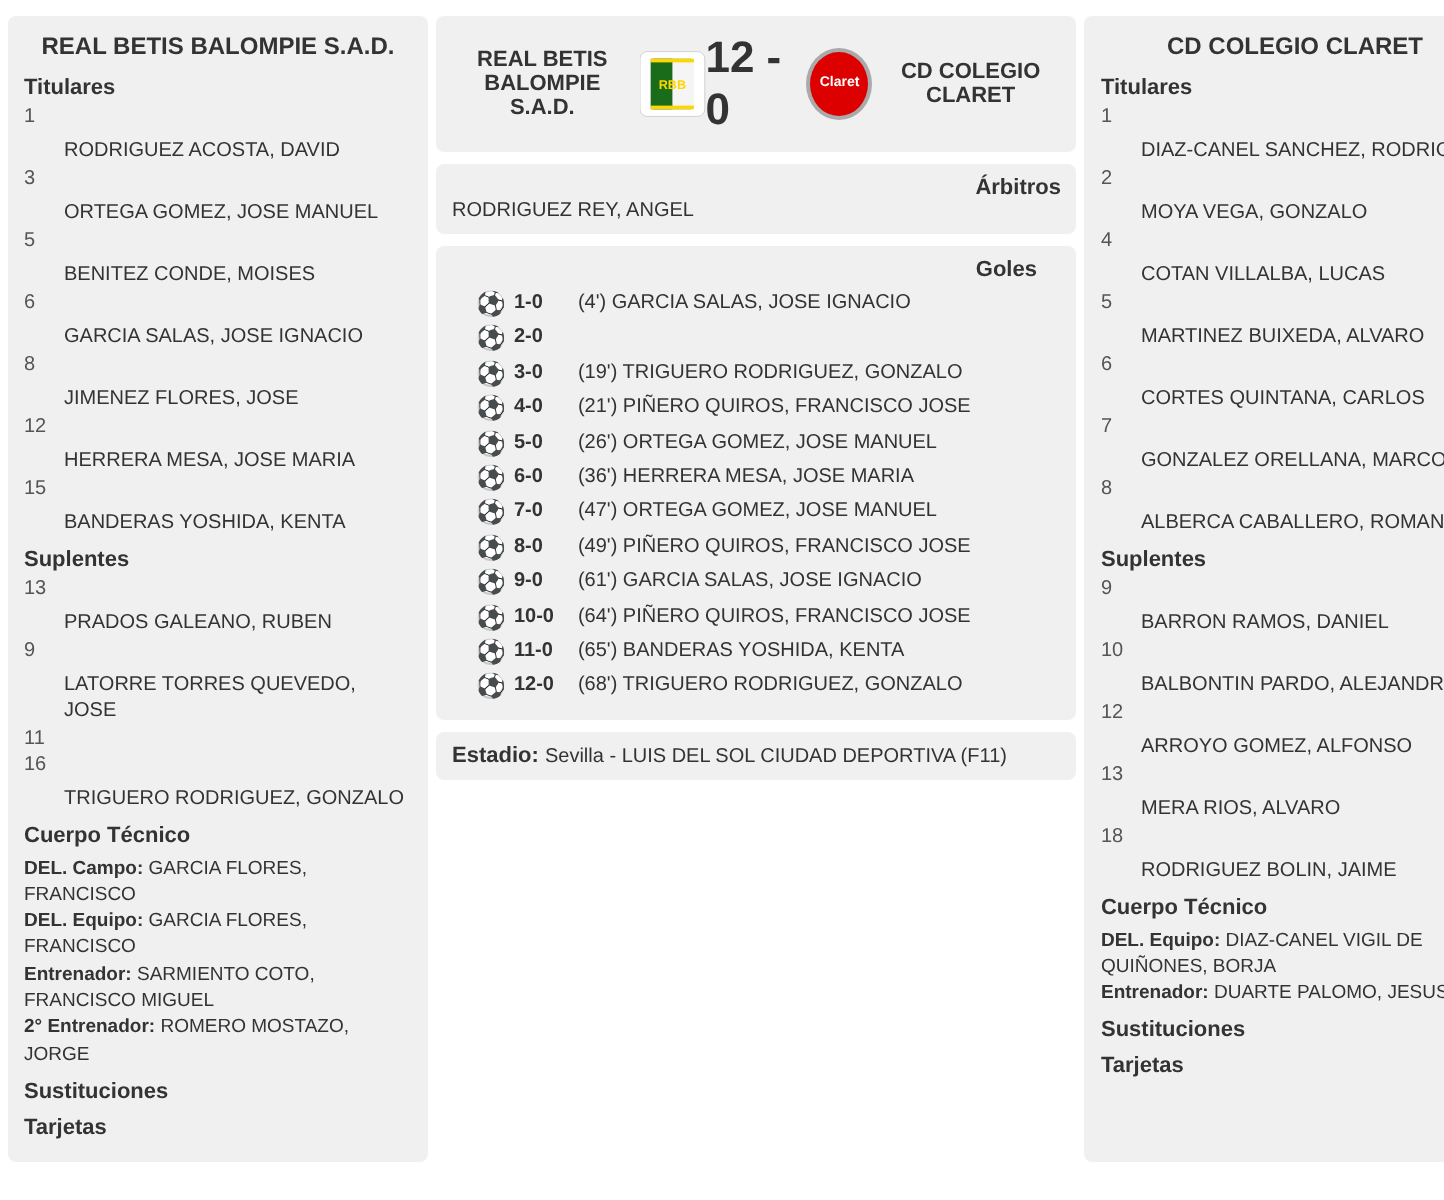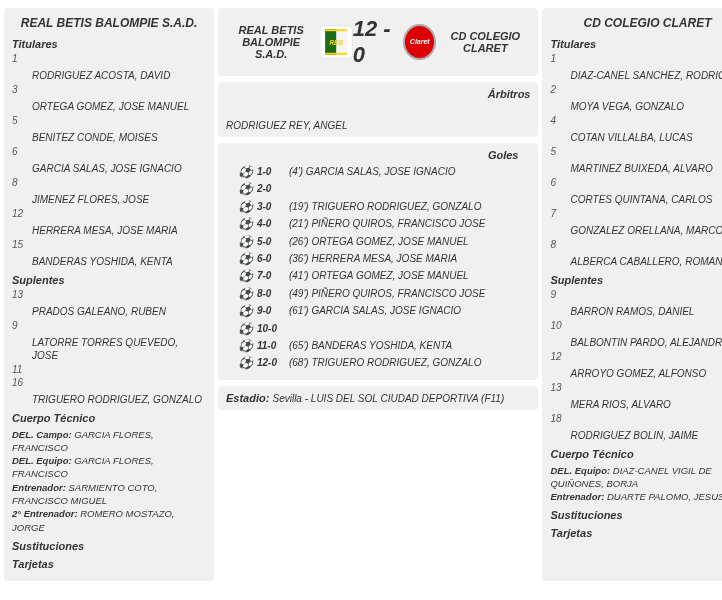--- a/index.html
+++ b/index.html
@@ -9,21 +9,20 @@
       background: #fff;
       width: 722px;
       min-height: 600px;
       color: #333;
     }
     .main-container {
       display: flex;
       width: 722px;
       padding: 8px 4px;
       gap: 4px;
-      font-style: italic;
     }
     .left-panel {
       width: 210px;
       flex-shrink: 0;
       background: #f0f0f0;
       border-radius: 4px;
       padding: 8px;
     }
     .center-panel {
       flex: 1;
@@ -117,21 +116,21 @@
     
     .arbitros-box {
       background: #f0f0f0;
       border-radius: 4px;
       padding: 6px 8px;
     }
     .arbitros-title {
       font-weight: bold;
       font-size: 11px;
       text-align: right;
-      margin-bottom: 20px;
+      margin-bottom: 0;
     }
     .arbitro-name {
       font-size: 10px;
     }
 
     
     .goles-box {
       background: #f0f0f0;
       border-radius: 4px;
       padding: 6px 20px;
@@ -329,35 +328,36 @@
       <span class="gol-desc">(26') ORTEGA GOMEZ, JOSE MANUEL</span>
     </div>
           <div class="gol-row">
       <span class="gol-icon">⚽</span>
       <span class="gol-score">6-0</span>
       <span class="gol-desc">(36') HERRERA MESA, JOSE MARIA</span>
     </div>
           <div class="gol-row">
       <span class="gol-icon">⚽</span>
       <span class="gol-score">7-0</span>
-      <span class="gol-desc">(41') ORTEGA GOMEZ, JOSE MANUEL</span>
+      <span class="gol-desc">(47') ORTEGA GOMEZ, JOSE MANUEL</span>
     </div>
           <div class="gol-row">
       <span class="gol-icon">⚽</span>
       <span class="gol-score">8-0</span>
       <span class="gol-desc">(49') PIÑERO QUIROS, FRANCISCO JOSE</span>
     </div>
           <div class="gol-row">
       <span class="gol-icon">⚽</span>
       <span class="gol-score">9-0</span>
       <span class="gol-desc">(61') GARCIA SALAS, JOSE IGNACIO</span>
     </div>
           <div class="gol-row">
       <span class="gol-icon">⚽</span>
       <span class="gol-score">10-0</span>
+      <span class="gol-desc">(64') PIÑERO QUIROS, FRANCISCO JOSE</span>
     </div>
           <div class="gol-row">
       <span class="gol-icon">⚽</span>
       <span class="gol-score">11-0</span>
       <span class="gol-desc">(65') BANDERAS YOSHIDA, KENTA</span>
     </div>
           <div class="gol-row">
       <span class="gol-icon">⚽</span>
       <span class="gol-score">12-0</span>
       <span class="gol-desc">(68') TRIGUERO RODRIGUEZ, GONZALO</span>

